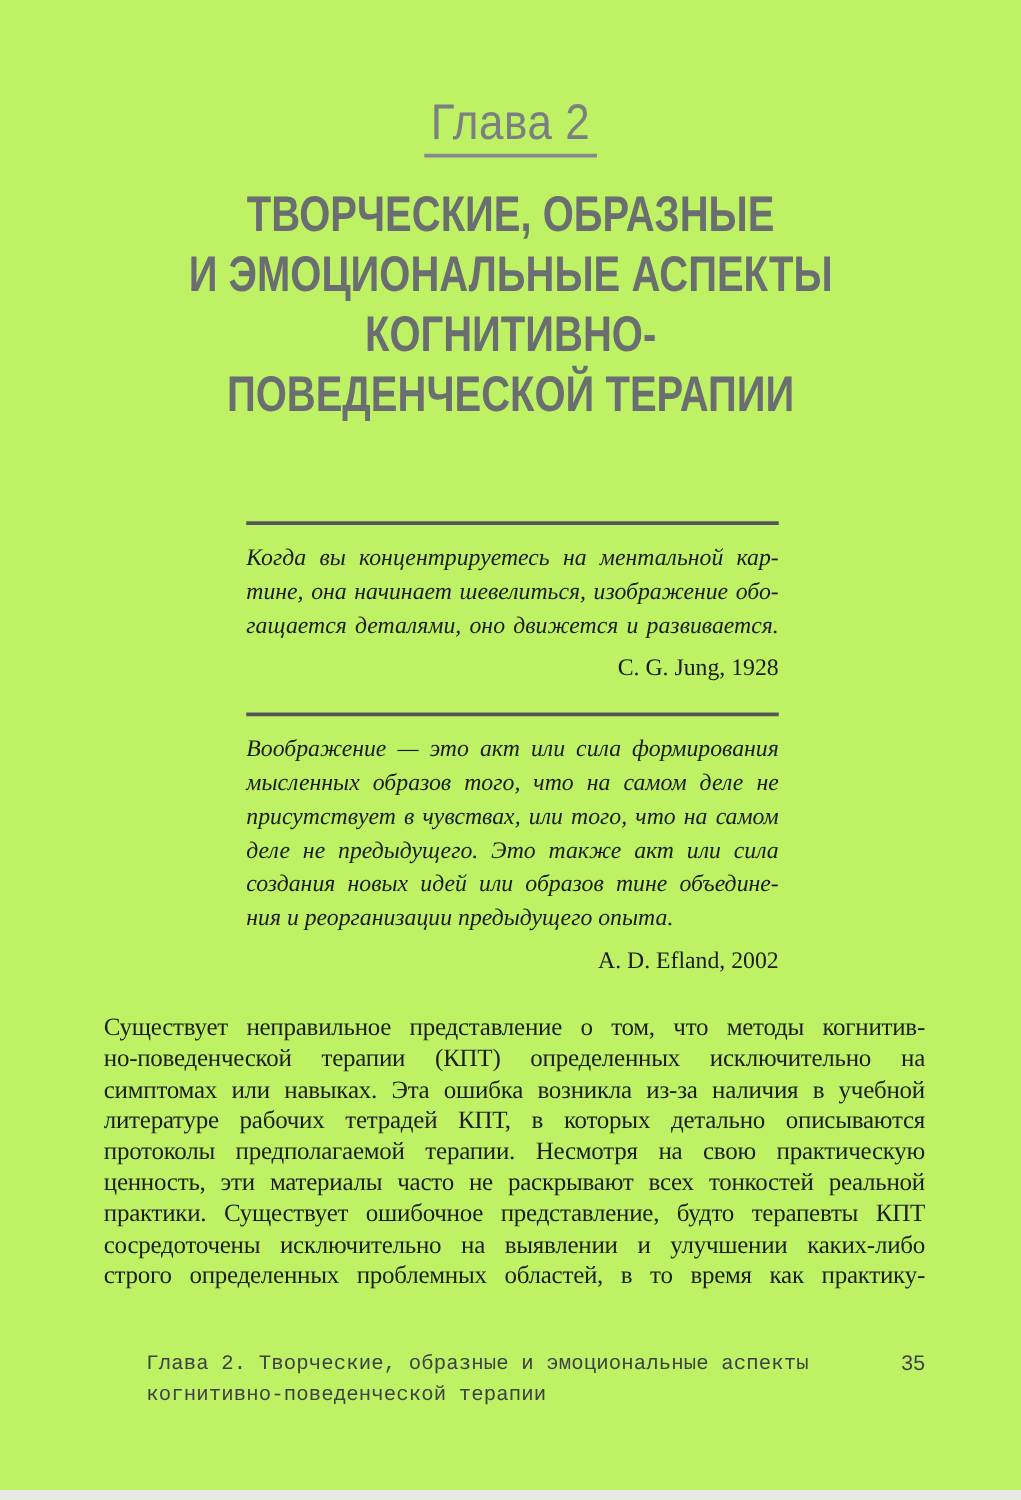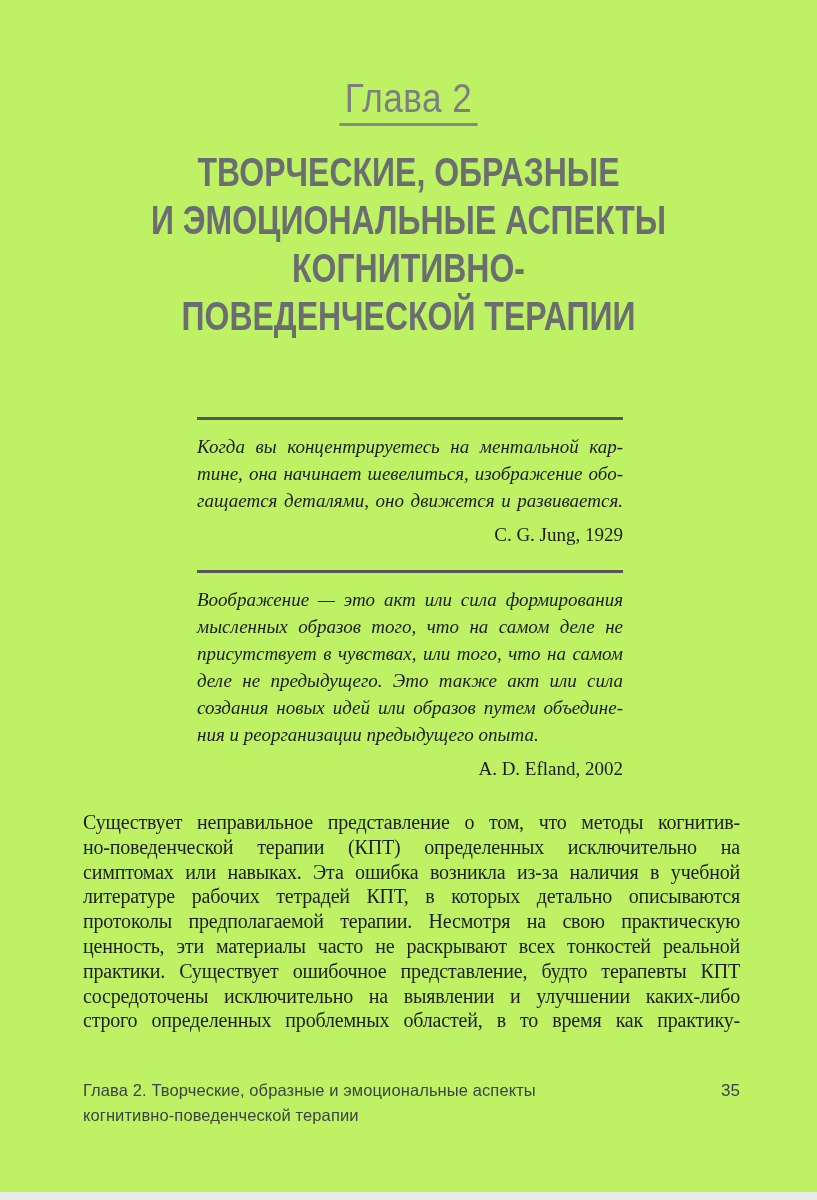--- a/index.html
+++ b/index.html
@@ -112,25 +112,26 @@
   .footer {
     position: absolute;
     top: 1078px;
     left: 83px;
     width: 657px;
     display: flex;
     justify-content: space-between;
     align-items: flex-start;
   }
   .footer-left {
-    font-family: Liberation Sans, sans-serif;
+    font-family: Liberation Mono, monospace;
     font-size: 16.5px;
     line-height: 25px;
     color: #3f4244;
     letter-spacing: 0.1px;
+    margin-left: 34px;
   }
   .page-num {
     font-family: "Liberation Sans", sans-serif;
     font-size: 17px;
     line-height: 25px;
     color: #3f4244;
   }
 </style>
 </head>
 <body>
@@ -146,30 +147,30 @@
     <div class="title-line">И ЭМОЦИОНАЛЬНЫЕ АСПЕКТЫ</div>
     <div class="title-line">КОГНИТИВНО-</div>
     <div class="title-line">ПОВЕДЕНЧЕСКОЙ ТЕРАПИИ</div>
   </h1>
 
   <div class="epigraph" style="top: 417px;">
     <div class="rule"></div>
     <div class="ep-line">Когда вы концентрируетесь на ментальной кар-</div>
     <div class="ep-line">тине, она начинает шевелиться, изображение обо-</div>
     <div class="ep-line">гащается деталями, оно движется и развивается.</div>
-    <div class="attribution">C. G. Jung, 1929</div>
+    <div class="attribution">C. G. Jung, 1928</div>
   </div>
 
   <div class="epigraph" style="top: 570px;">
     <div class="rule"></div>
     <div class="ep-line">Воображение — это акт или сила формирования</div>
     <div class="ep-line">мысленных образов того, что на самом деле не</div>
     <div class="ep-line">присутствует в чувствах, или того, что на самом</div>
     <div class="ep-line">деле не предыдущего. Это также акт или сила</div>
-    <div class="ep-line">создания новых идей или образов путем объедине-</div>
+    <div class="ep-line">создания новых идей или образов тине объедине-</div>
     <div class="ep-line last">ния и реорганизации предыдущего опыта.</div>
     <div class="attribution">A. D. Efland, 2002</div>
   </div>
 
   <div class="body-text">
     <div class="body-line">Существует неправильное представление о том, что методы когнитив-</div>
     <div class="body-line">но-поведенческой терапии (КПТ) определенных исключительно на</div>
     <div class="body-line">симптомах или навыках. Эта ошибка возникла из-за наличия в учебной</div>
     <div class="body-line">литературе рабочих тетрадей КПТ, в которых детально описываются</div>
     <div class="body-line">протоколы предполагаемой терапии. Несмотря на свою практическую</div>

